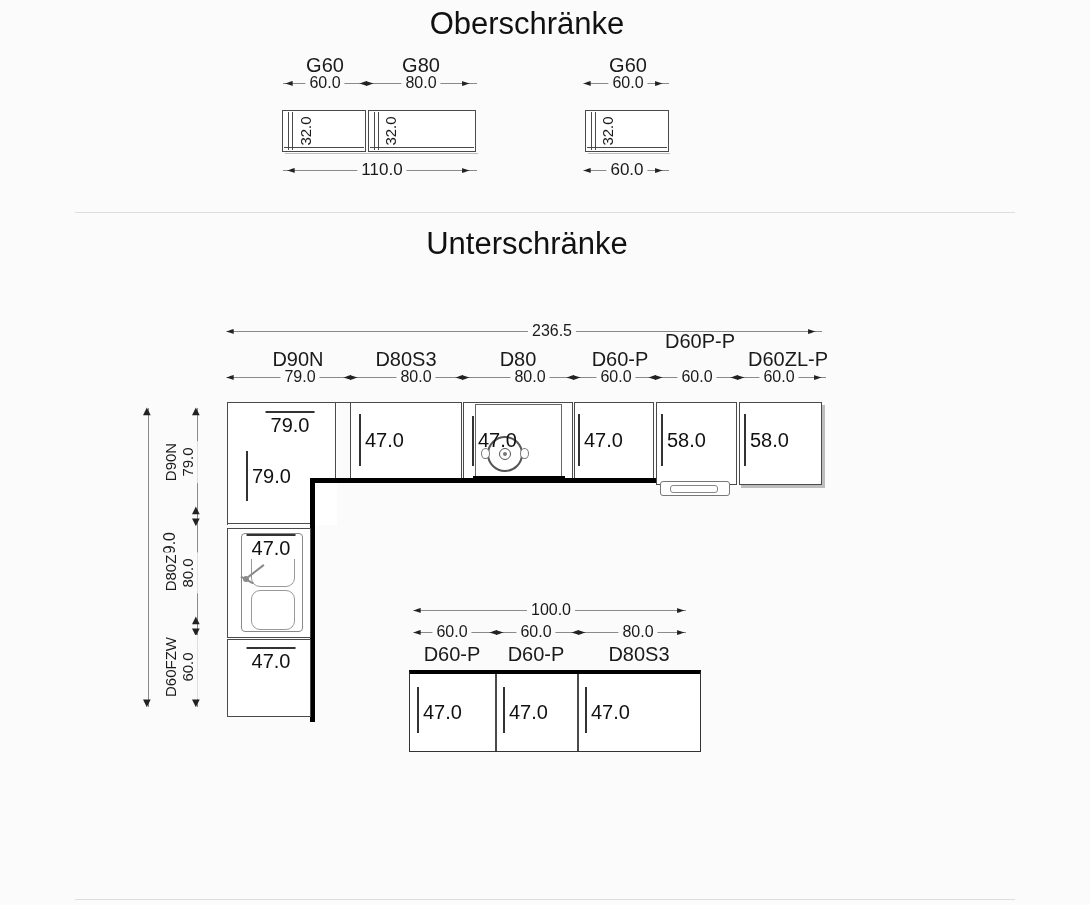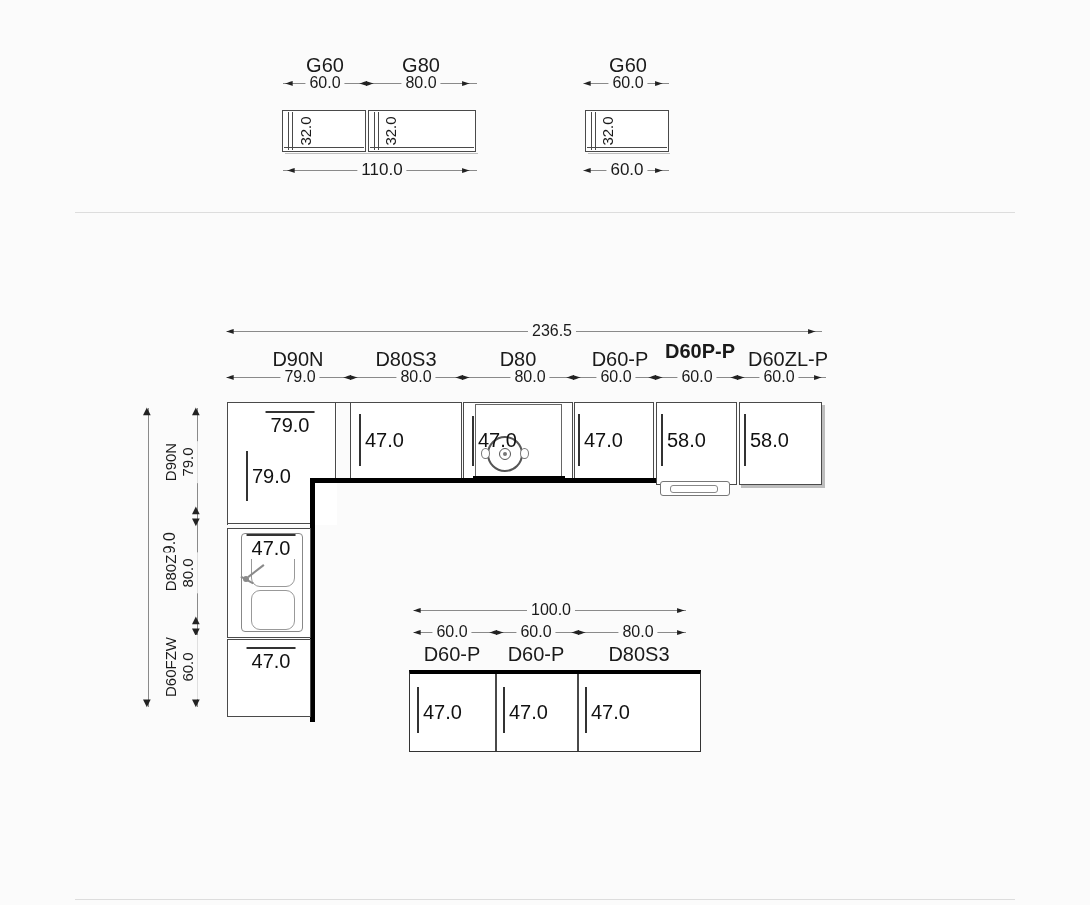--- a/index.html
+++ b/index.html
@@ -38,20 +38,21 @@
   .rot32{position:absolute;transform:translate(-50%,-50%) rotate(-90deg);font-size:15px;white-space:nowrap;}
   
   .circ{position:absolute;border-radius:50%;box-sizing:border-box;background:#fff;}
   .divider{position:absolute;height:1px;background:#ddd;}
 </style>
 </head>
 <body>
 
 <div id="canvas">
 
+  <div class="title" style="left:527px;top:6px;">Oberschränke</div>
 
   <div class="dn" style="left:325px;top:54px;">G60</div>
   <div class="dn" style="left:421px;top:54px;">G80</div>
 
   <div class="dl-h" style="left:283px;top:83px;width:194px;"></div>
   <span class="ar" style="left:285px;top:78px;">◄</span>
   <span class="ar ctr" style="left:366px;top:78px;">◄►</span>
   <span class="ar" style="left:462px;top:78px;">►</span>
   <div class="dv" style="left:325px;top:74px;">60.0</div>
   <div class="dv" style="left:421px;top:74px;">80.0</div>
@@ -84,31 +85,32 @@
   <div class="ln" style="left:587px;top:147px;width:80px;height:1px;"></div>
   <div class="shadow" style="left:588px;top:153px;width:82px;height:1px;"></div>
   <div class="rot32" style="left:607px;top:131px;">32.0</div>
   <div class="dl-h" style="left:585px;top:170px;width:84px;"></div>
   <span class="ar" style="left:583px;top:165px;">◄</span>
   <span class="ar" style="left:655px;top:165px;">►</span>
   <div class="dv big" style="left:627px;top:160px;">60.0</div>
 
   <div class="divider" style="left:75px;top:212px;width:940px;"></div>
 
+  <div class="title" style="left:527px;top:226px;">Unterschränke</div>
 
   <div class="dl-h" style="left:227px;top:331px;width:595px;"></div>
   <span class="ar" style="left:226px;top:326px;">◄</span>
   <span class="ar" style="left:808px;top:326px;">►</span>
   <div class="dv" style="left:552px;top:322px;">236.5</div>
 
   <div class="dn" style="left:298px;top:348px;">D90N</div>
   <div class="dn" style="left:406px;top:348px;">D80S3</div>
   <div class="dn" style="left:518px;top:348px;">D80</div>
   <div class="dn" style="left:620px;top:348px;">D60-P</div>
-  <div class="dn" style="left:700px;top:340px;font-weight:bold;">D60P-P</div>
+  <div class="dn" style="left:700px;top:330px;">D60P-P</div>
   <div class="dn" style="left:788px;top:348px;">D60ZL-P</div>
 
   <div class="dl-h" style="left:227px;top:377px;width:599px;"></div>
   <span class="ar" style="left:226px;top:372px;">◄</span>
   <span class="ar ctr" style="left:350px;top:372px;">◄►</span>
   <span class="ar ctr" style="left:462px;top:372px;">◄►</span>
   <span class="ar ctr" style="left:573px;top:372px;">◄►</span>
   <span class="ar ctr" style="left:655px;top:372px;">◄►</span>
   <span class="ar ctr" style="left:737px;top:372px;">◄►</span>
   <span class="ar" style="left:814px;top:372px;">►</span>

